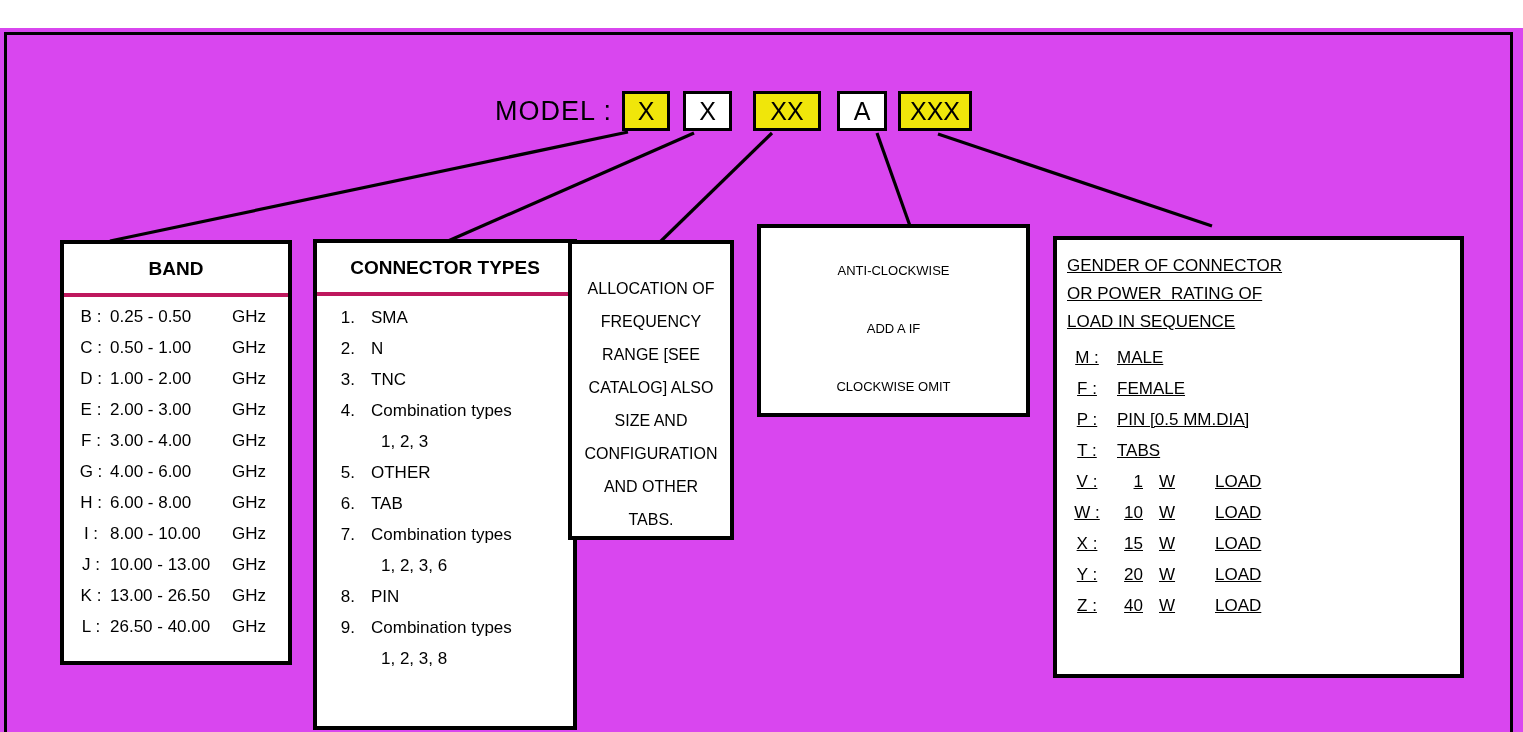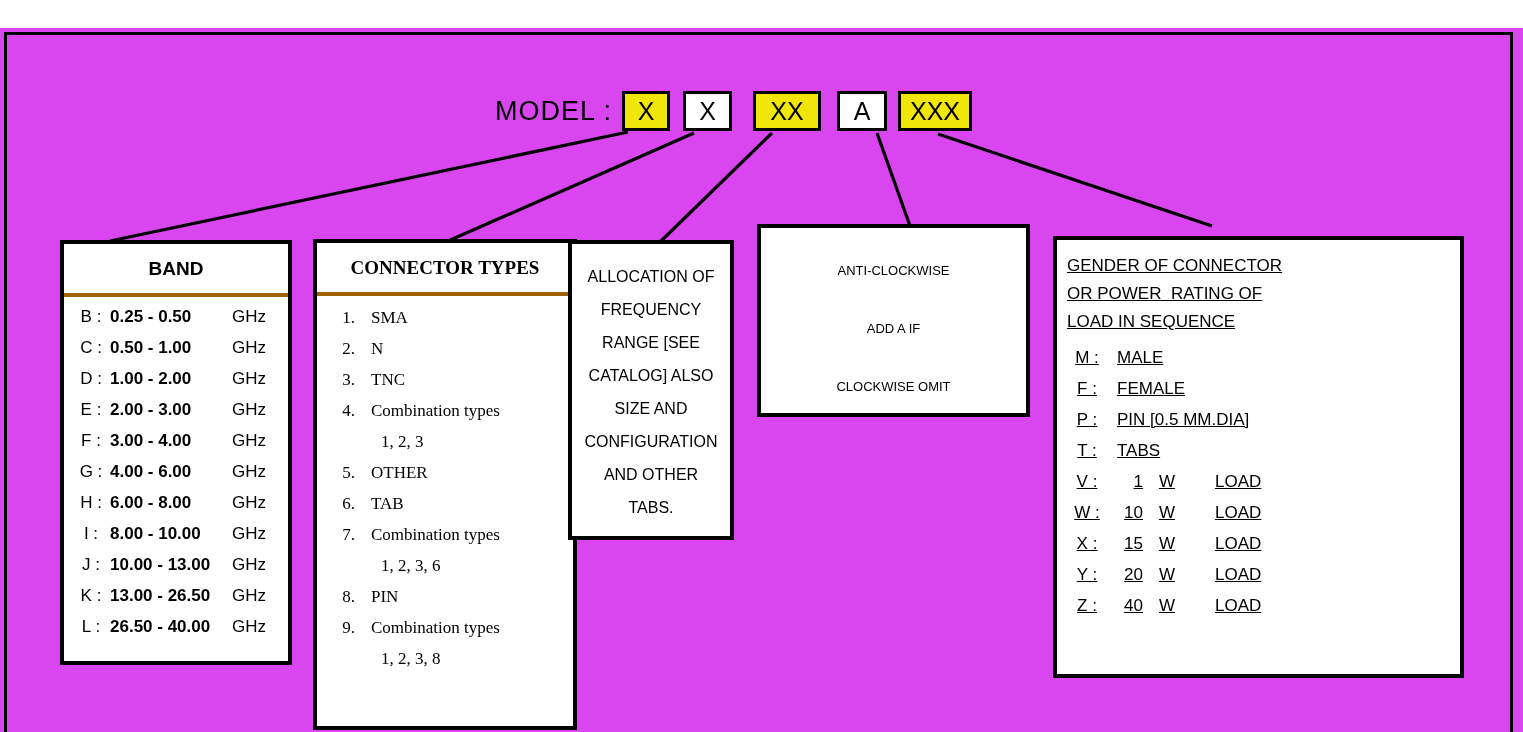--- a/index.html
+++ b/index.html
@@ -28,43 +28,43 @@
   .mb2 { left:683px; width:49px; }
   .mb3 { left:753px; width:68px; }
   .mb4 { left:837px; width:50px; }
   .mb5 { left:898px; width:74px; }
 
   
   .info-box {
     position:absolute; border:4px solid #000; box-sizing:border-box; background:#fff;
   }
   .box-header {
-    height:49px; border-bottom:4px solid #a16207; display:flex; align-items:center;
+    height:49px; border-bottom:4px solid #be185d; display:flex; align-items:center;
     justify-content:center; font-weight:bold; font-size:19px;
   }
 
   
   .band-box { left:60px; top:212px; width:232px; height:425px; }
   .band-rows { padding:4px 0 0 8px; }
   .band-row { display:flex; align-items:center; height:31px; font-size:17px; white-space:pre; }
   .band-code { width:38px; text-align:center; }
-  .band-range { min-width:120px;font-weight:bold; }
+  .band-range { min-width:120px; }
   .band-unit { margin-left:2px; }
 
   
-  .conn-box { left:313px; top:211px; width:264px; height:491px;font-family:Liberation Serif, serif; }
+  .conn-box { left:313px; top:211px; width:264px; height:491px; }
   .conn-rows { padding:6px 0 0 10px; }
   .conn-row { display:flex; align-items:center; height:31px; font-size:17px; }
   .conn-num { width:28px; text-align:right; }
   .conn-name { margin-left:16px; white-space:pre; }
   .conn-cont { margin-left:54px; height:31px; display:flex; align-items:center; font-size:17px; }
 
   
   .alloc-box { left:568px; top:212px; width:166px; height:300px; }
-  .alloc-lines { padding-top:16px; text-align:center; }
+  .alloc-lines { padding-top:28px; text-align:center; }
   .alloc-line { line-height:33px; font-size:16px; white-space:pre; }
 
   
   .rot-box { left:757px; top:196px; width:273px; height:193px; }
   .rot-lines { padding-top:26px; text-align:center; }
   .rot-line { line-height:33px; margin-bottom:25px; font-size:13px; white-space:pre; }
 
   
   .gender-box { left:1053px; top:208px; width:411px; height:442px;text-decoration:underline; }
   .gender-content { padding:12px 8px 0 10px; }

